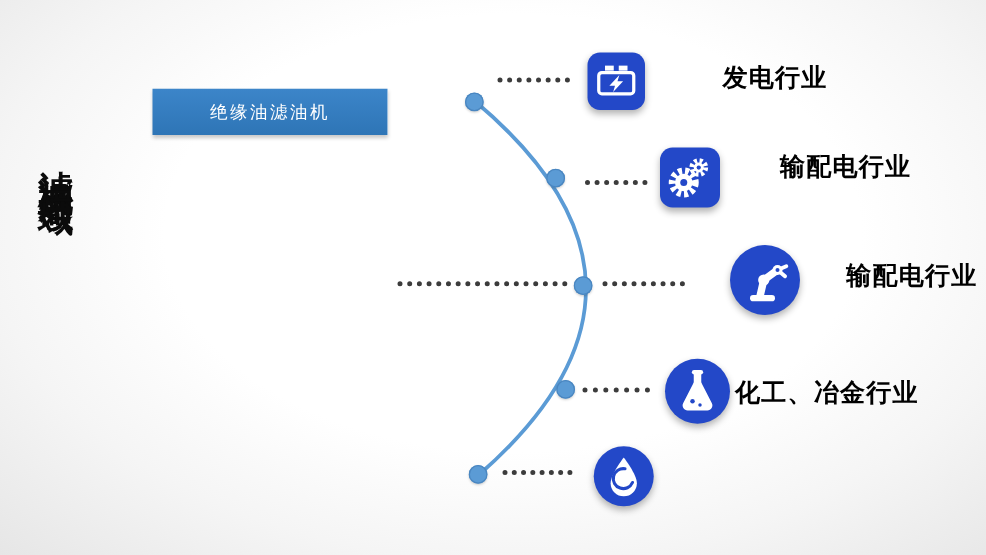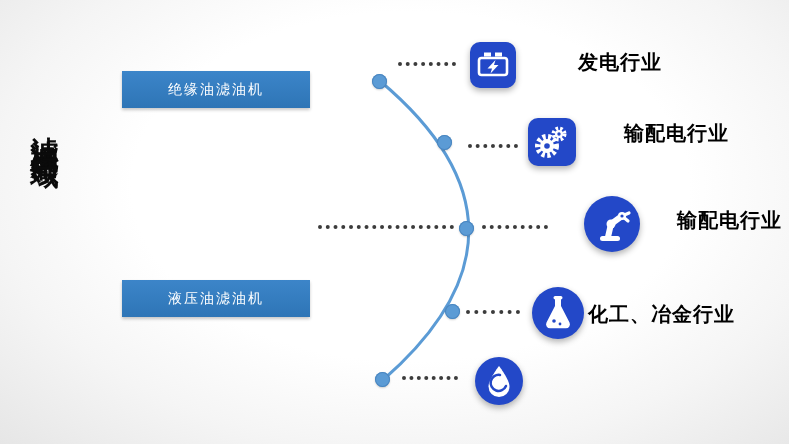--- a/index.html
+++ b/index.html
@@ -46,23 +46,20 @@
 </style>
 </head>
 <body>
 
 <div class="slide">
 
   <div class="vtitle">滤油机运用领域</div>
 
   <div class="mbox" style="top:71px">
     <span>绝缘油滤油机</span>
-  </div>
-  <div class="mbox" style="top:280px">
-    <span>液压油滤油机</span>
   </div>
 
   <svg class="arc-svg" width="789" height="444" viewBox="0 0 789 444">
     <path d="M 380 81 Q 556 229 383 380" fill="none" stroke="#5B9BD5" stroke-width="3"></path>
   </svg>
 
   <div class="node" style="left:372px;top:74px"></div>
   <div class="node" style="left:437px;top:135px"></div>
   <div class="node" style="left:459px;top:221px"></div>
   <div class="node" style="left:445px;top:304px"></div>

